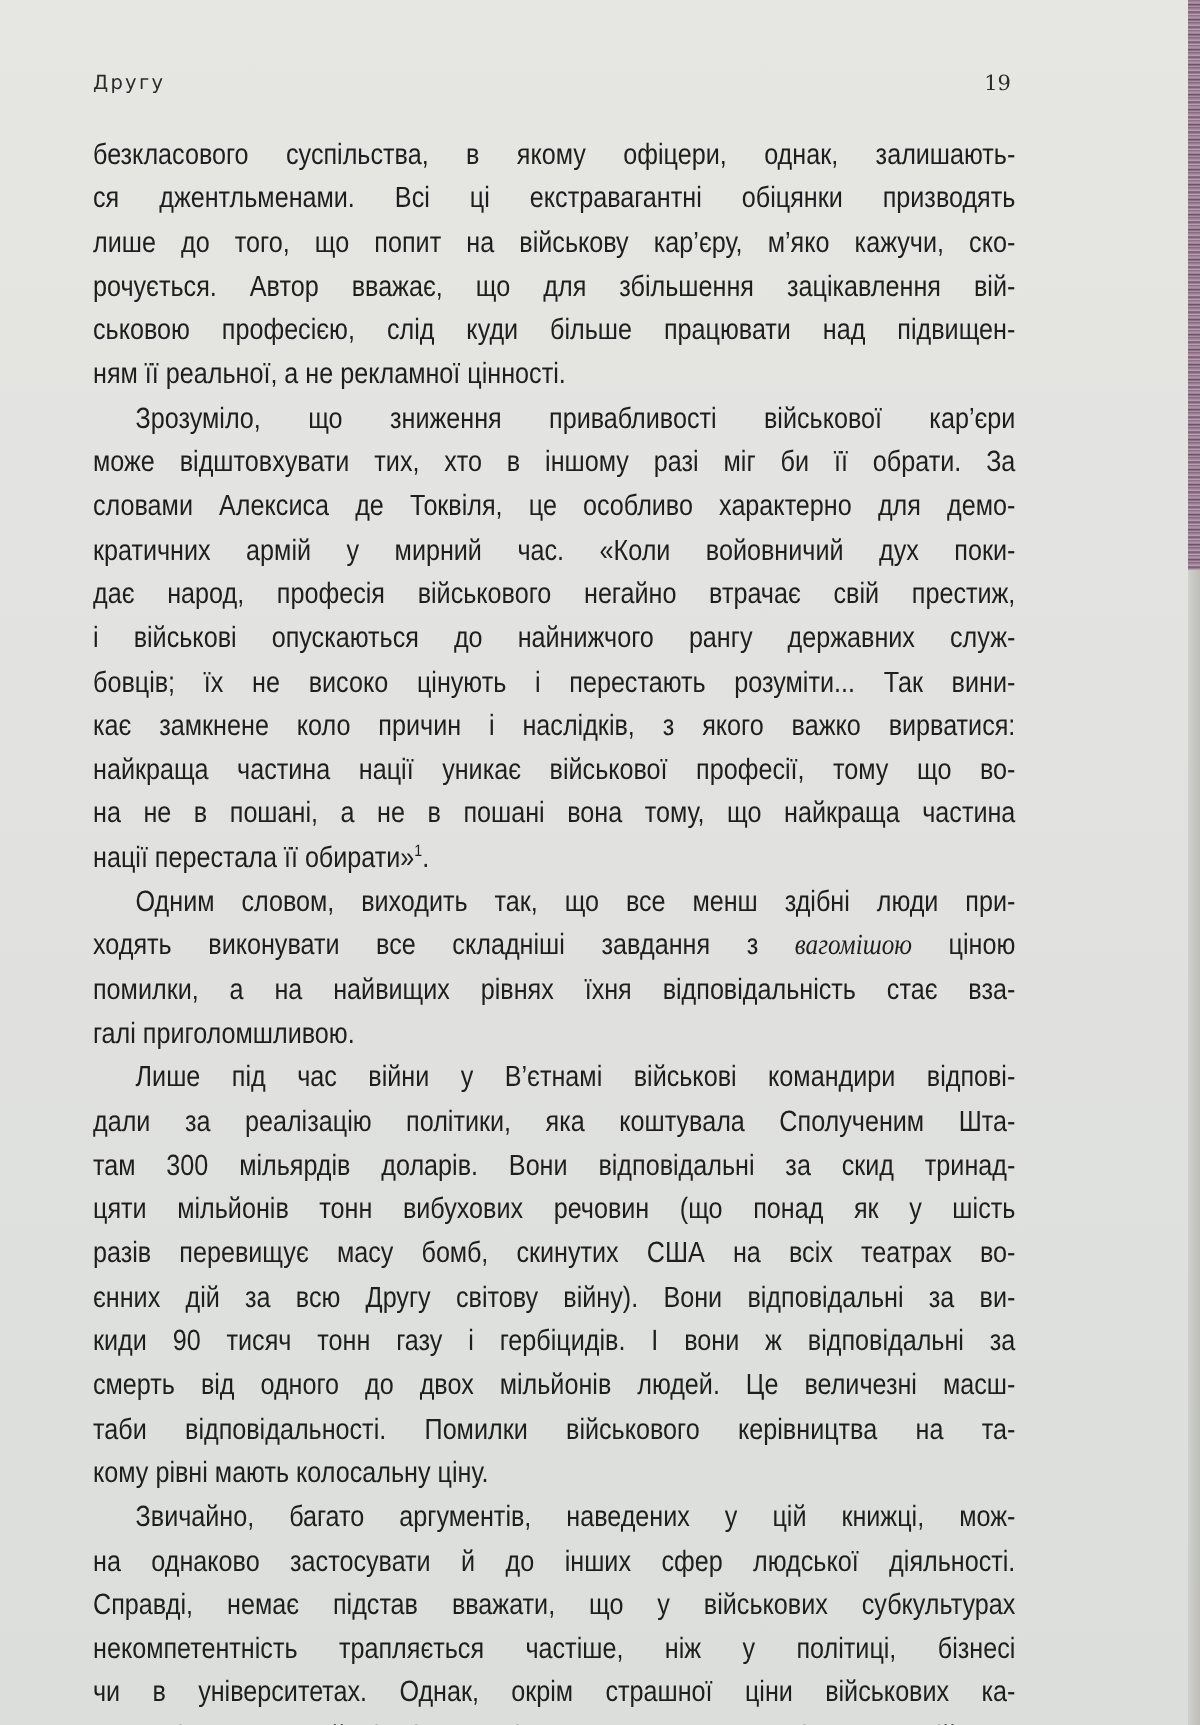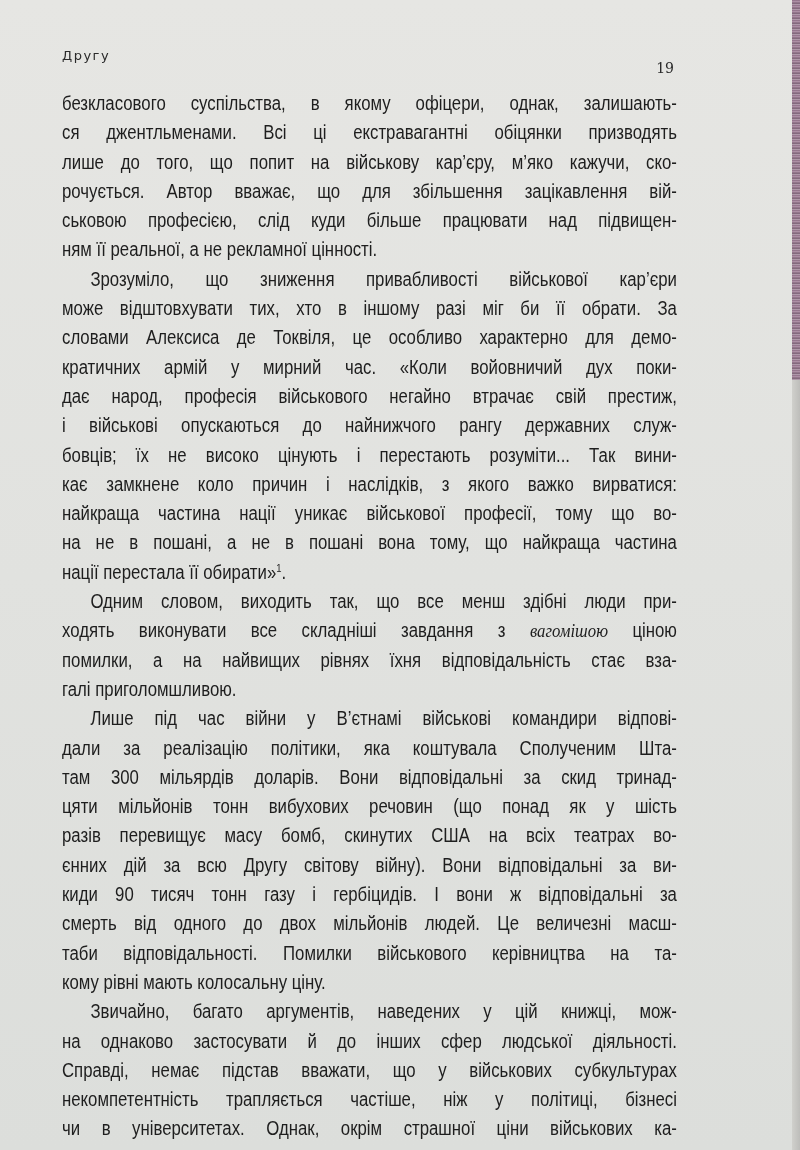--- a/index.html
+++ b/index.html
@@ -21,21 +21,21 @@
   .header {
     position:absolute; top:48px; left:62px; width:612px; height:22px;
     color:#2a2a2a;
   }
   .running-head {
     position:absolute; left:0; top:0;
     font-family:"DejaVu Sans", sans-serif; font-size:13px; letter-spacing:1.5px;
   }
   .page-number {
     position:absolute; right:0; top:0;
-    font-family:"DejaVu Serif", serif; font-size:14px;margin-top:12px;
+    font-family:"DejaVu Serif", serif; font-size:14px;
   }
   .text {
     position:absolute; left:62px; top:89px; width:615px;
     color:#1e1e1e;
     font-size:19.5px;
     line-height:29.3px;
     transform: scaleX(0.86);
     transform-origin: left top;
   }
   .text .line {

